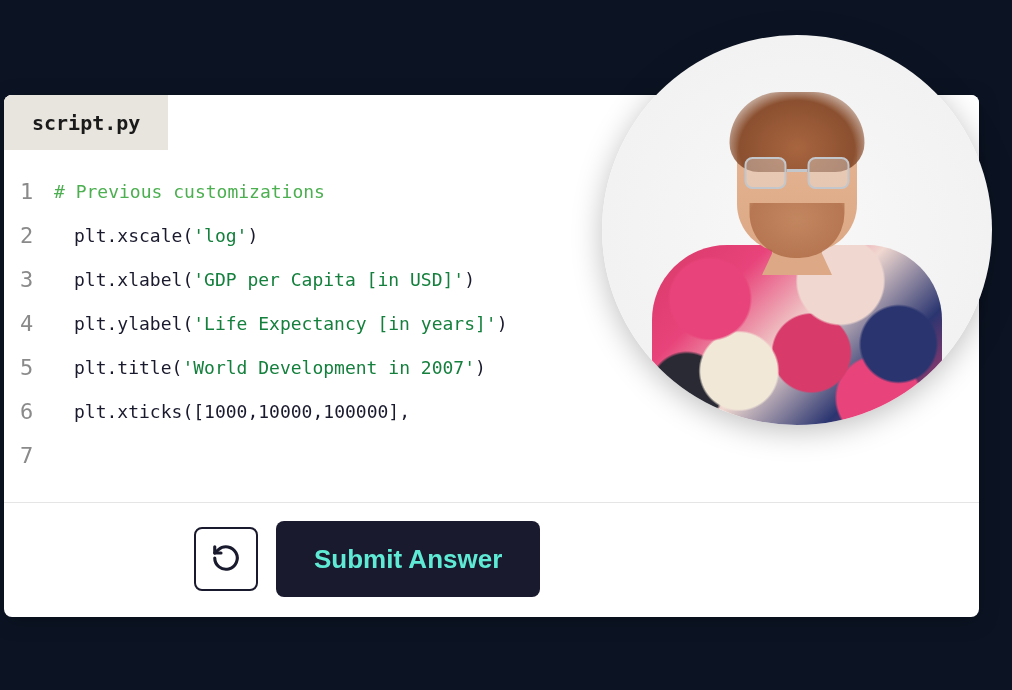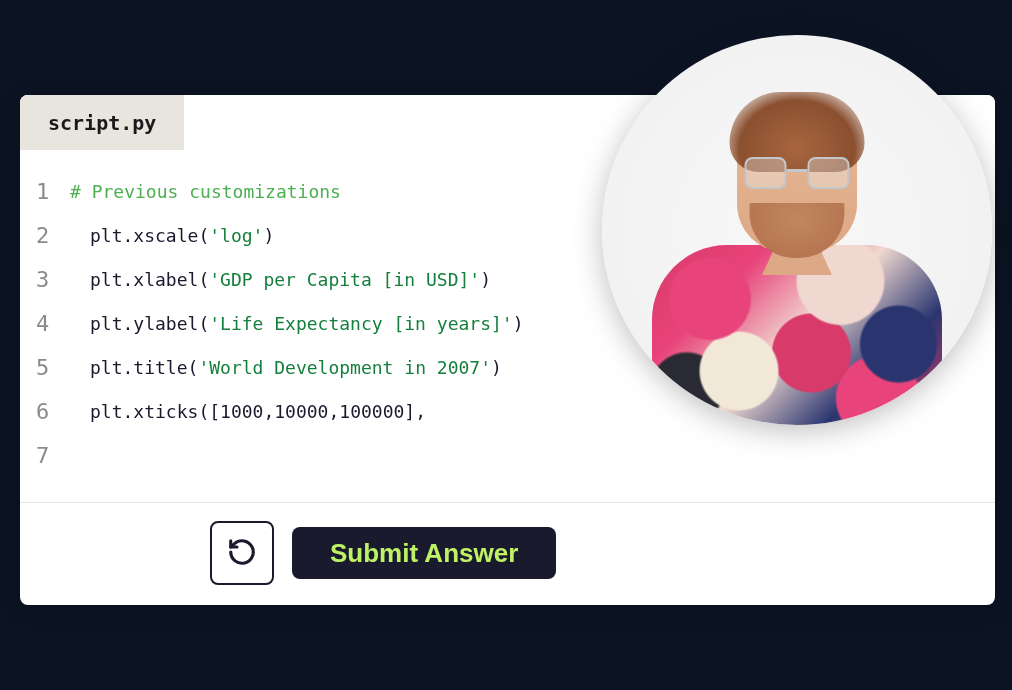--- a/index.html
+++ b/index.html
@@ -10,21 +10,21 @@
     body {
       width: 1012px;
       height: 690px;
       background: #0c1424;
       font-family: -apple-system, BlinkMacSystemFont, 'Segoe UI', sans-serif;
       overflow: hidden;
       position: relative;
     }
     .editor-container {
       position: absolute;
-      left: 20px;
+      left: 4px;
       top: 95px;
       width: 975px;
       background: #ffffff;
       border-radius: 8px;
       box-shadow: 0 4px 20px rgba(0,0,0,0.3);
     }
     .tab-bar {
       display: flex;
       background: #ffffff;
       border-radius: 8px 8px 0 0;
@@ -109,27 +109,27 @@
       background: #ffffff;
       font-size: 26px;
       font-weight: 700;
       color: #1a1a2e;
       cursor: pointer;
       display: flex;
       align-items: center;
     }
     .submit-btn {
       padding: 0 38px;
-      height: 52px;
+      height: 76px;
       border: none;
       border-radius: 8px;
       background: #1a1a2e;
       font-size: 26px;
       font-weight: 700;
-      color: #bef264;
+      color: #5eead4;
       cursor: pointer;
       display: flex;
       align-items: center;
     }
     .avatar {
       position: absolute;
       right: 20px;
       top: 35px;
       width: 390px;
       height: 390px;

